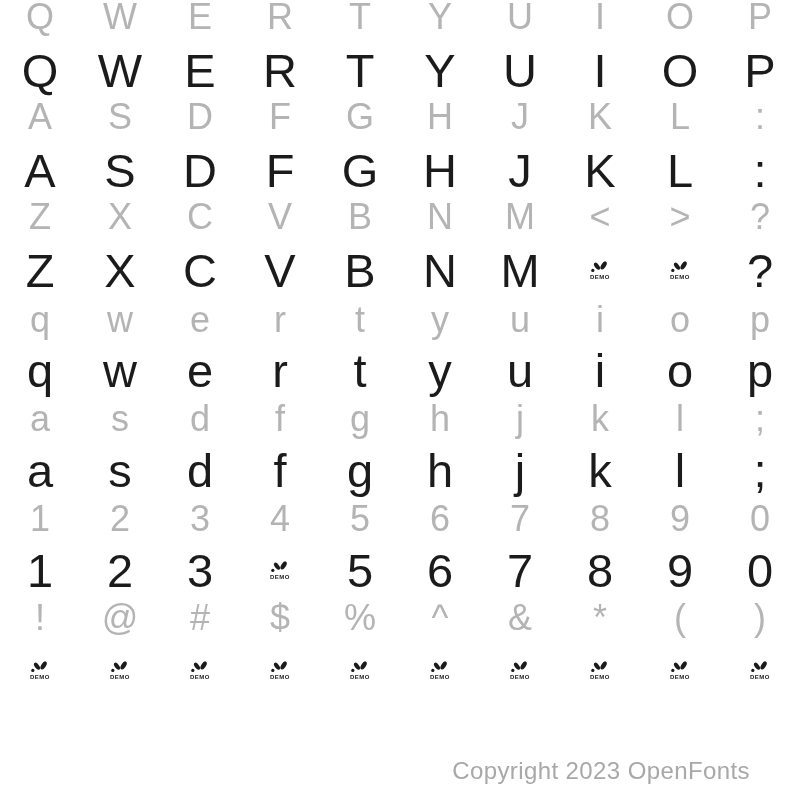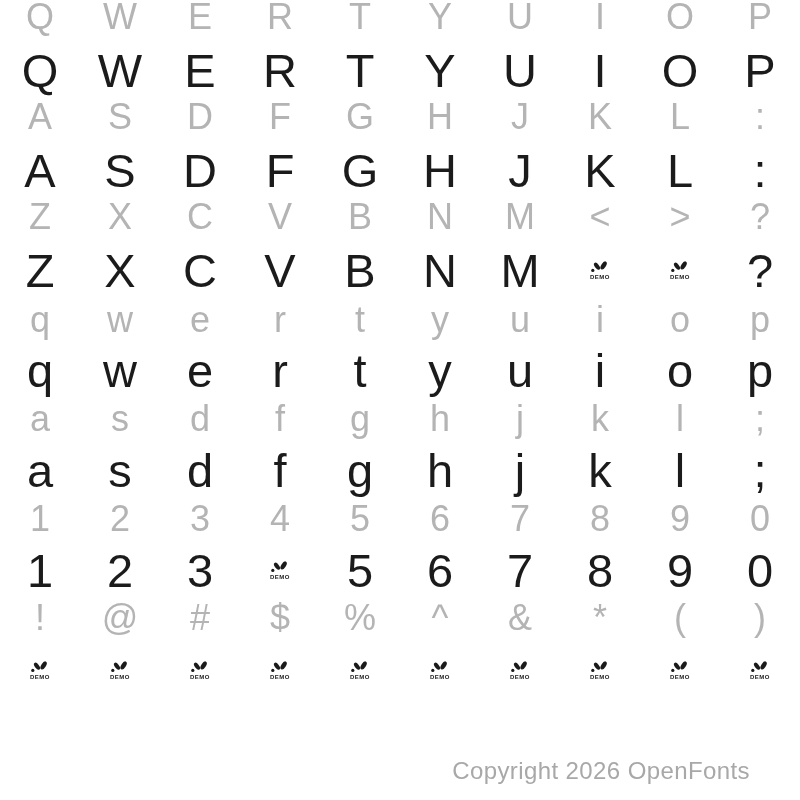--- a/index.html
+++ b/index.html
@@ -354,14 +354,14 @@
                 <ellipse cx="7" cy="6.2" rx="2.1" ry="4.1" transform="rotate(-38 7 6.2)"></ellipse>
                 <ellipse cx="13.6" cy="5.4" rx="2.3" ry="4.5" transform="rotate(33 13.6 5.4)"></ellipse>
                 <circle cx="2.8" cy="10.4" r="1.6"></circle>
               </svg>
             </span>
             <span class="demo-label">DEMO</span>
           </span>
         </div>
       </div>
     </div>
-  <div class="copyright">Copyright 2026 OpenFonts</div>
+  <div class="copyright">Copyright 2023 OpenFonts</div>
 </div>
 
 </body></html>

